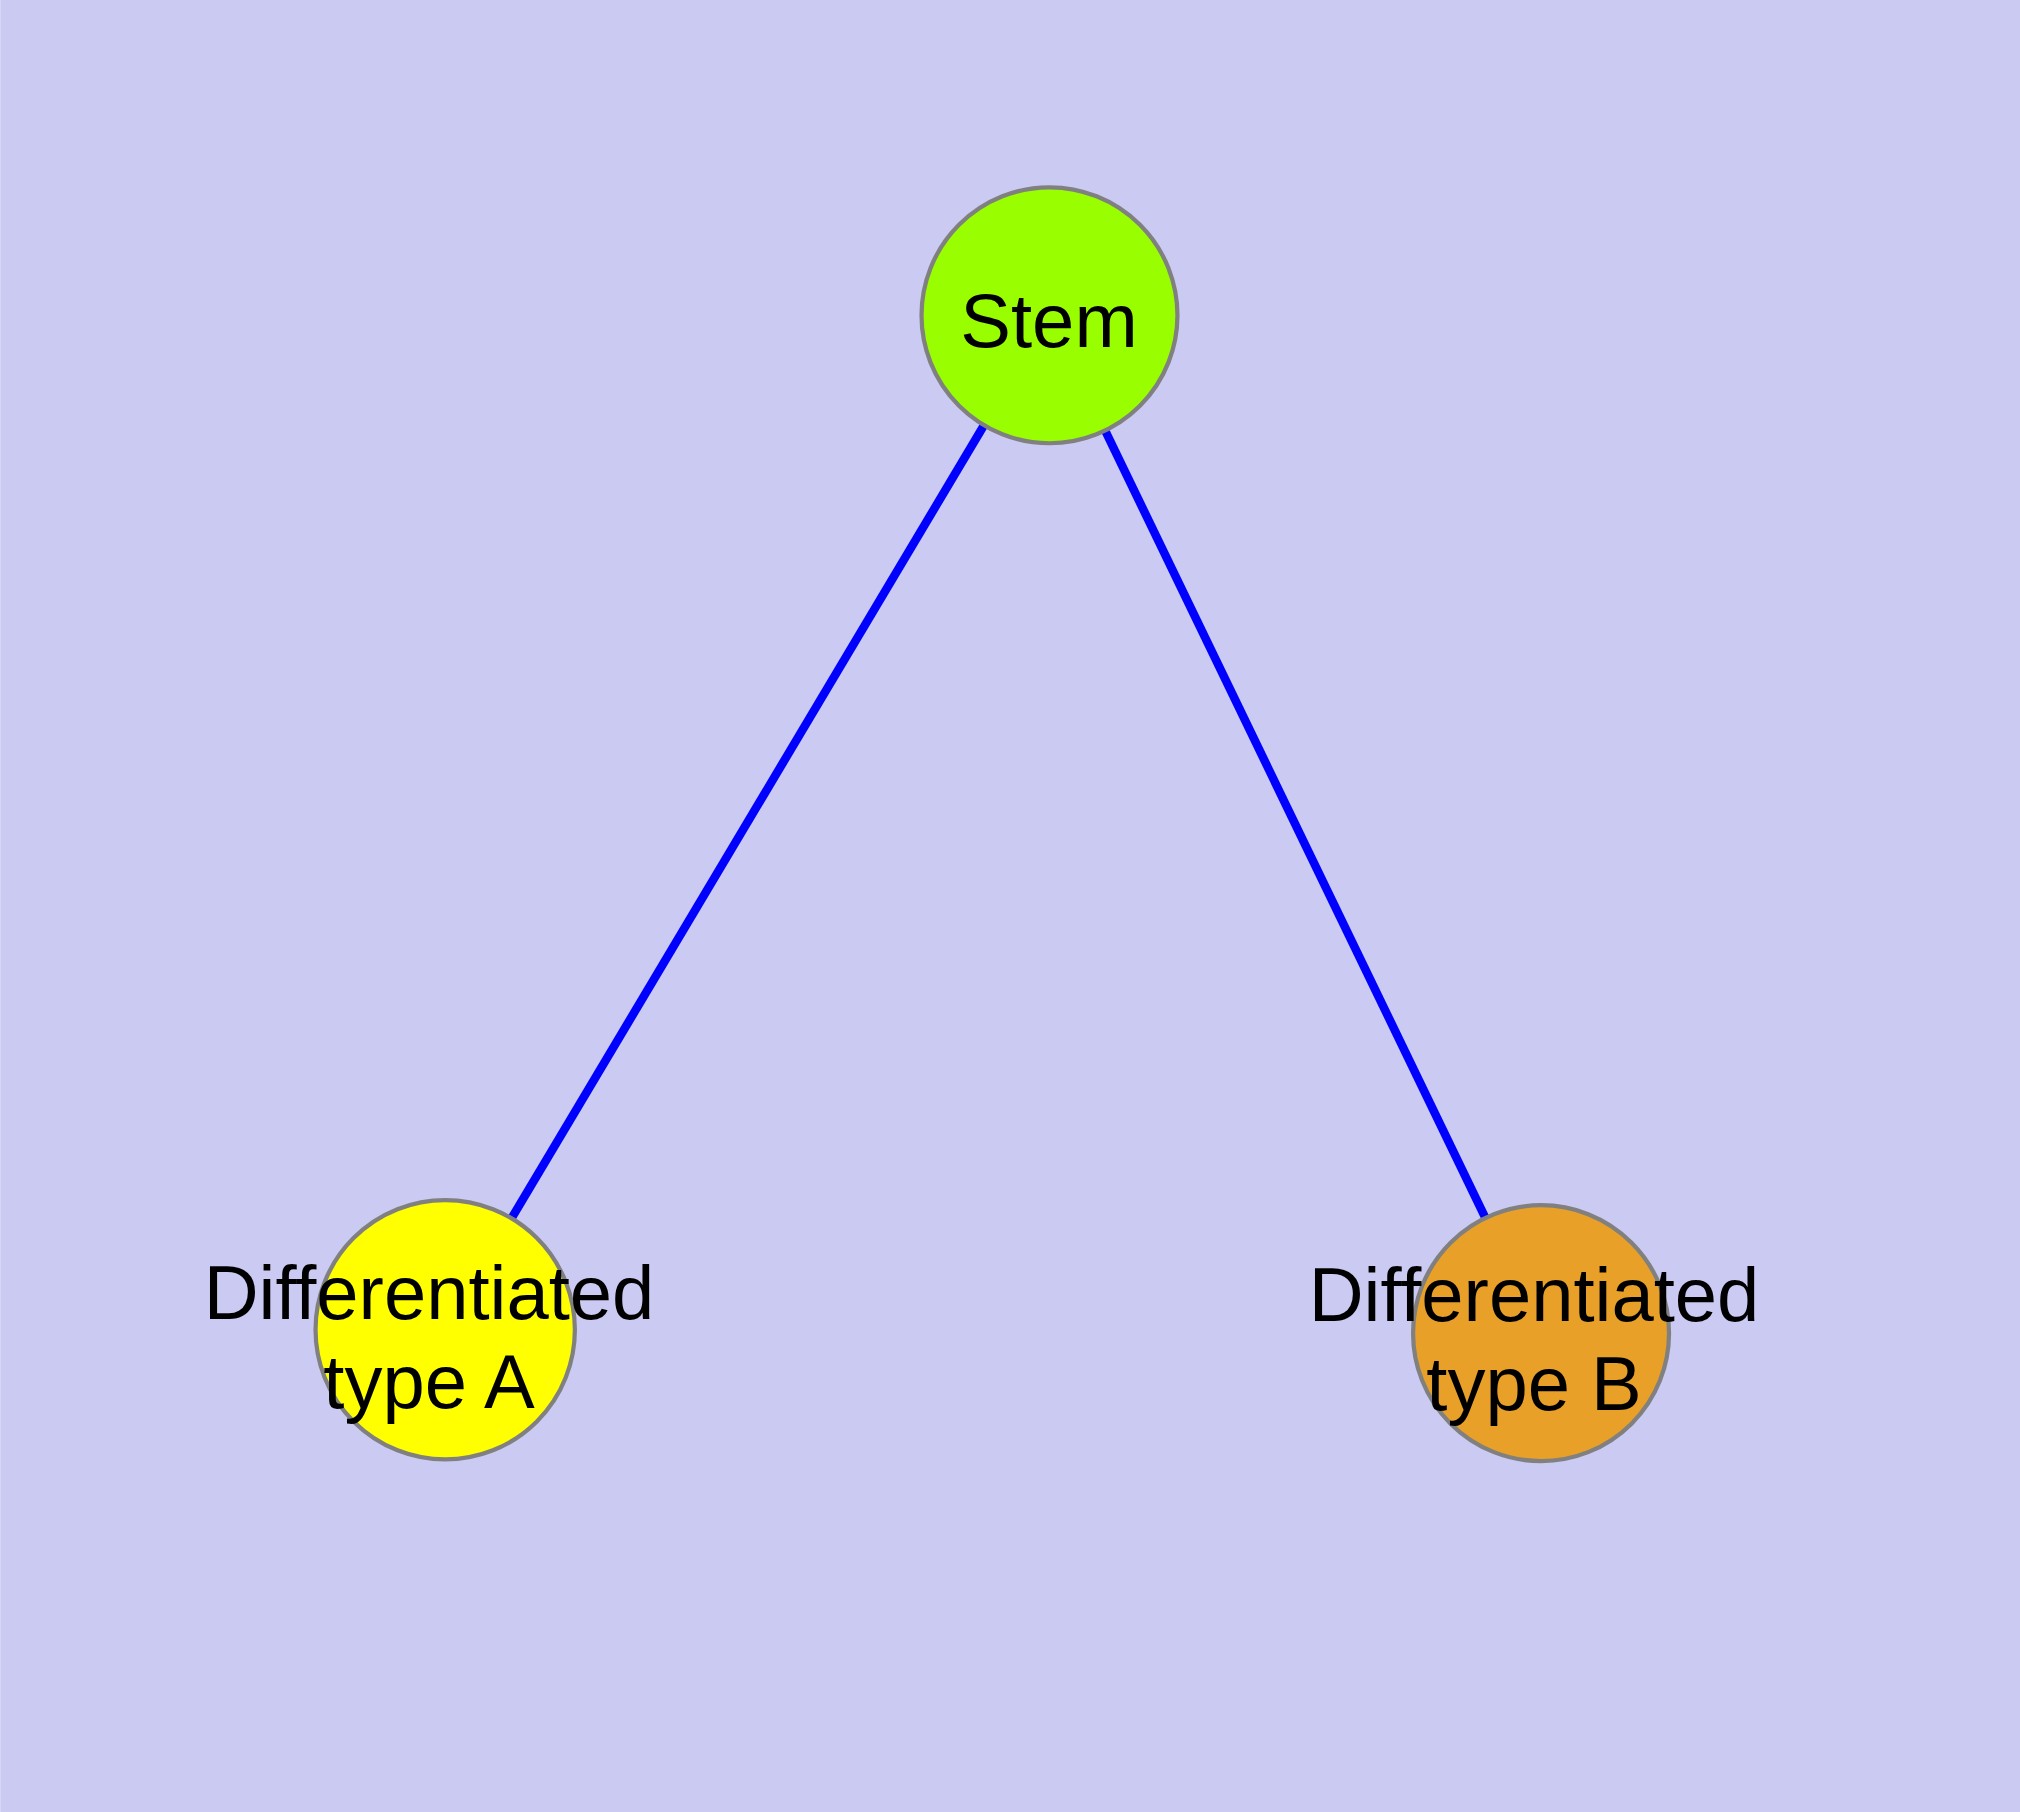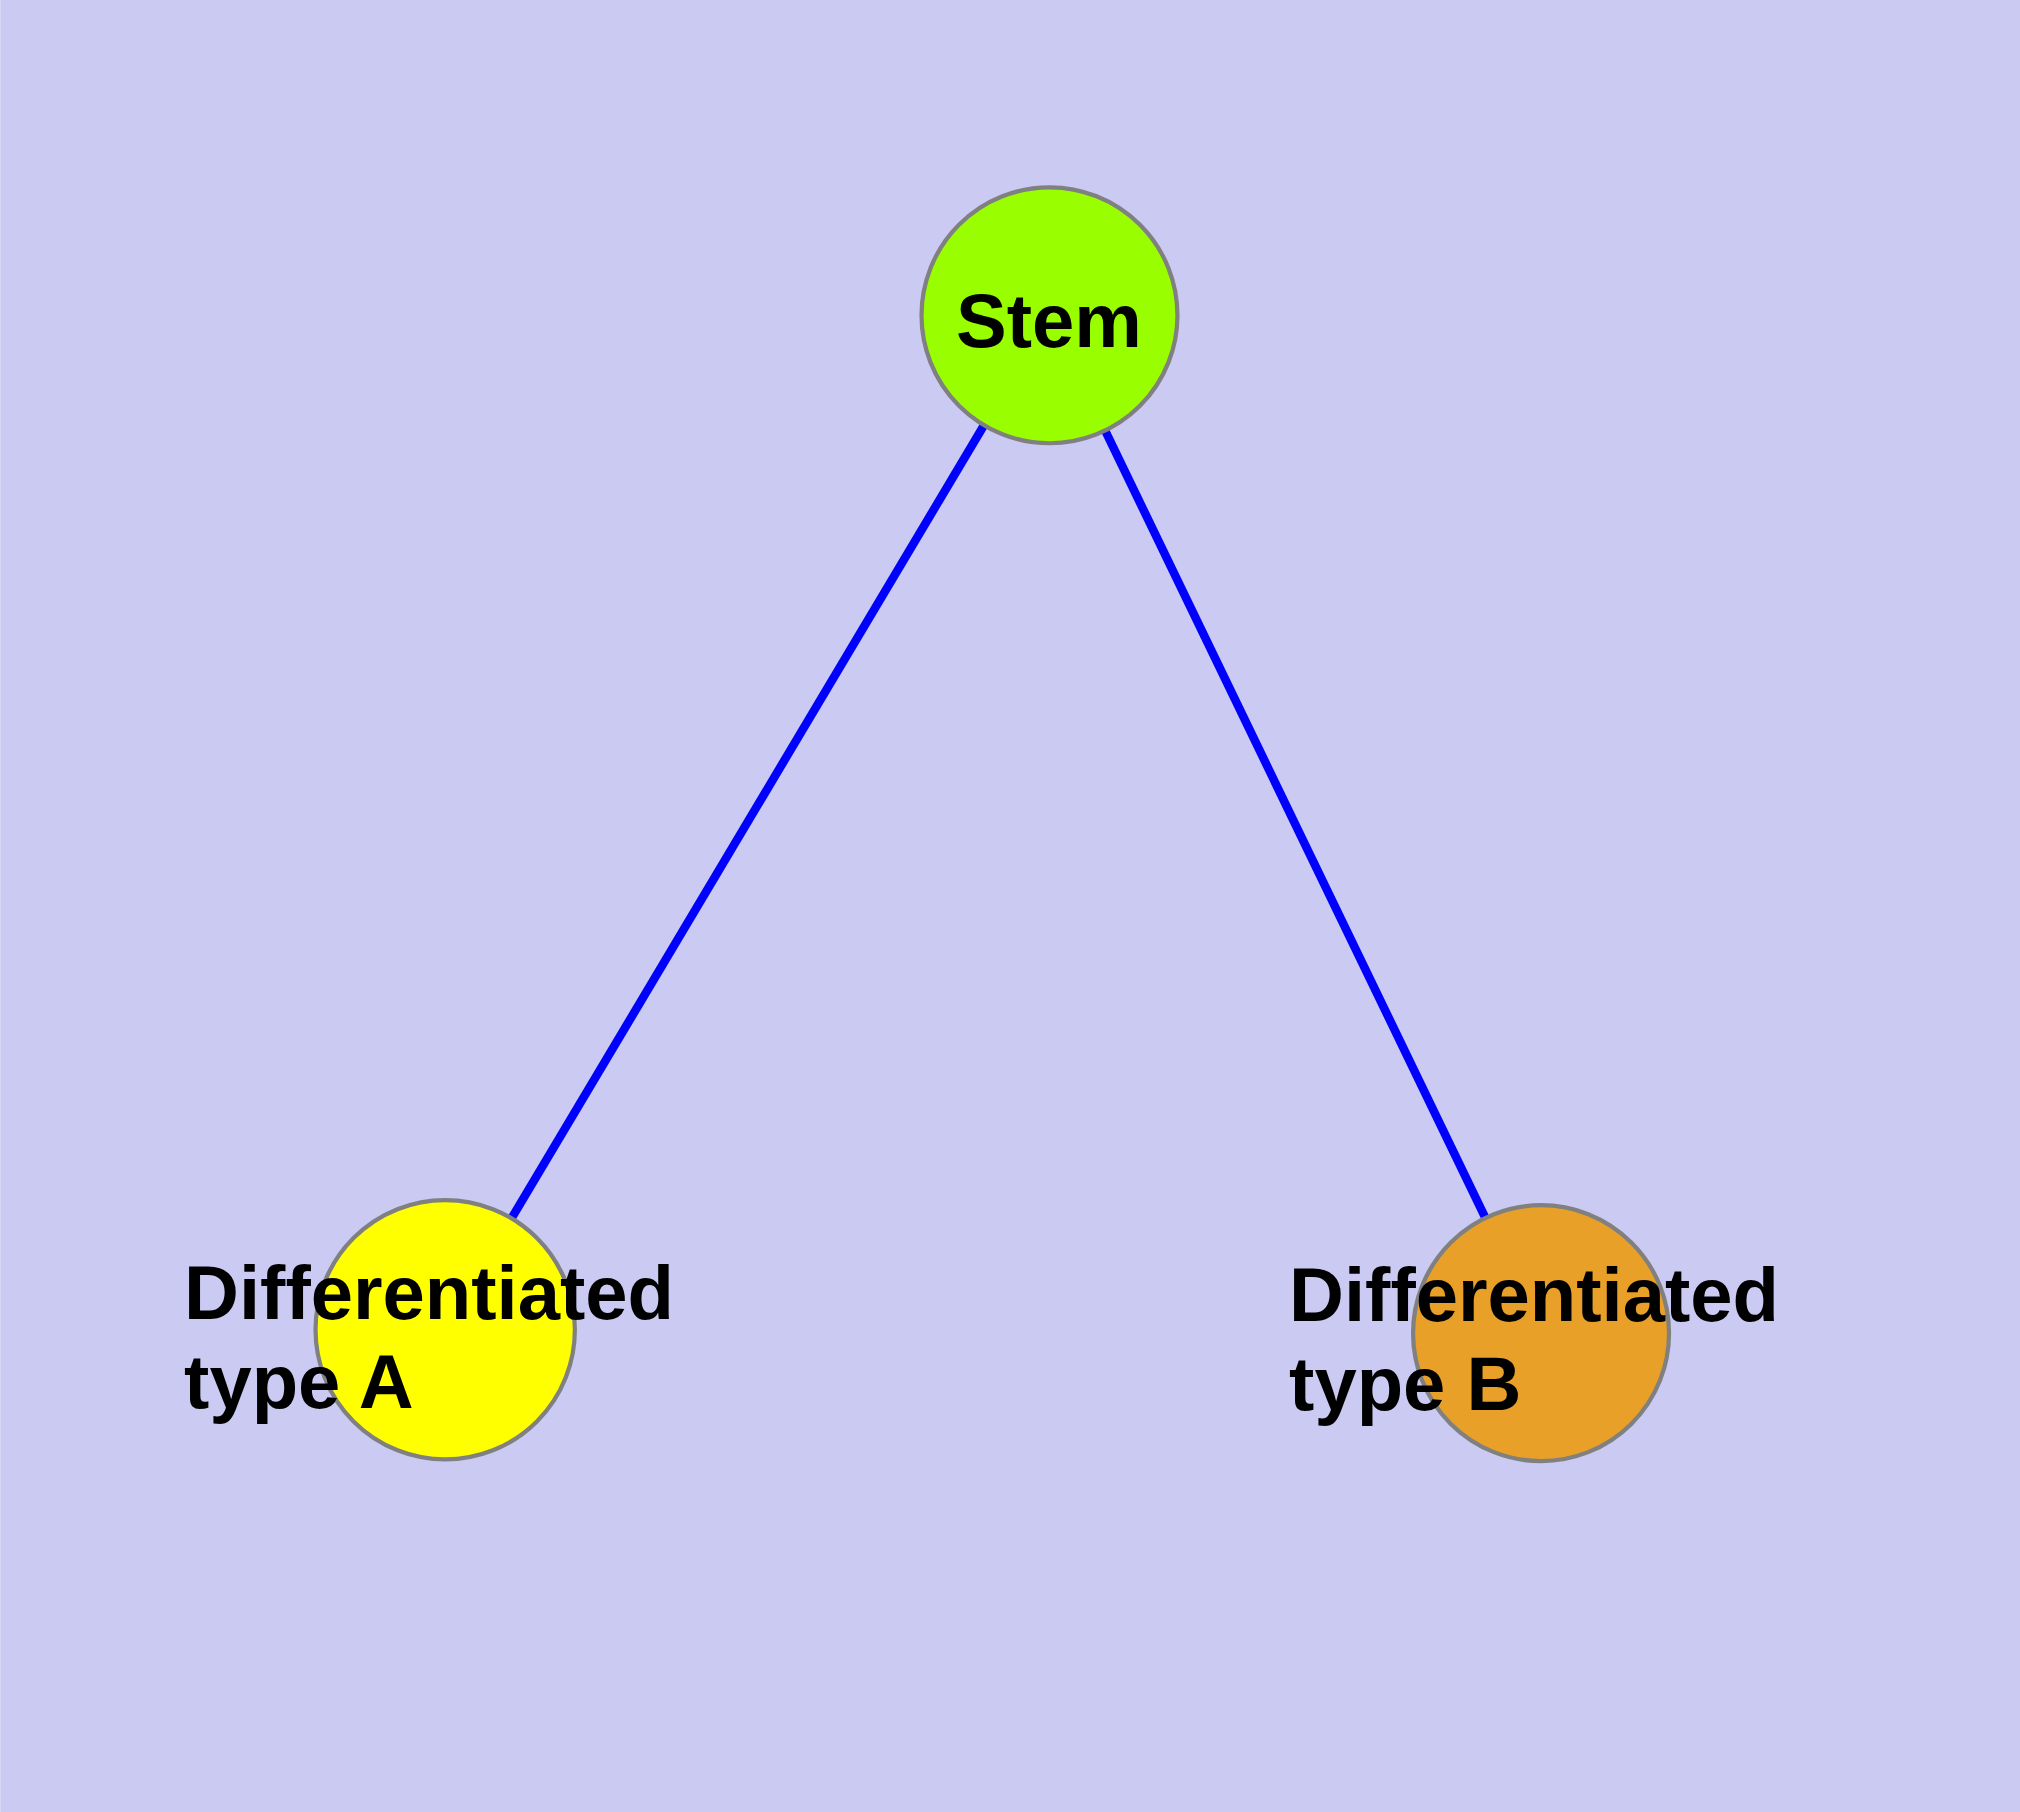--- a/index.html
+++ b/index.html
@@ -19,25 +19,25 @@
   }
   .stage svg {
     position: absolute;
     left: 0;
     top: 0;
     display: block;
   }
   .node-label {
     position: absolute;
     transform: translate(-50%, -50%);
-    font-weight: bold;
+    font-weight: normal;
     font-size: 76px;
     line-height: 89px;
     color: #000000;
-    text-align: left;
+    text-align: center;
     white-space: pre-line;
     letter-spacing: 0px;
   }
   .label-stem  { left: 1049px; top: 320px;  }
   .label-typea { left: 429px;  top: 1337px; }
   .label-typeb { left: 1534px; top: 1339px; }
 </style>
 </head>
 <body>
 

